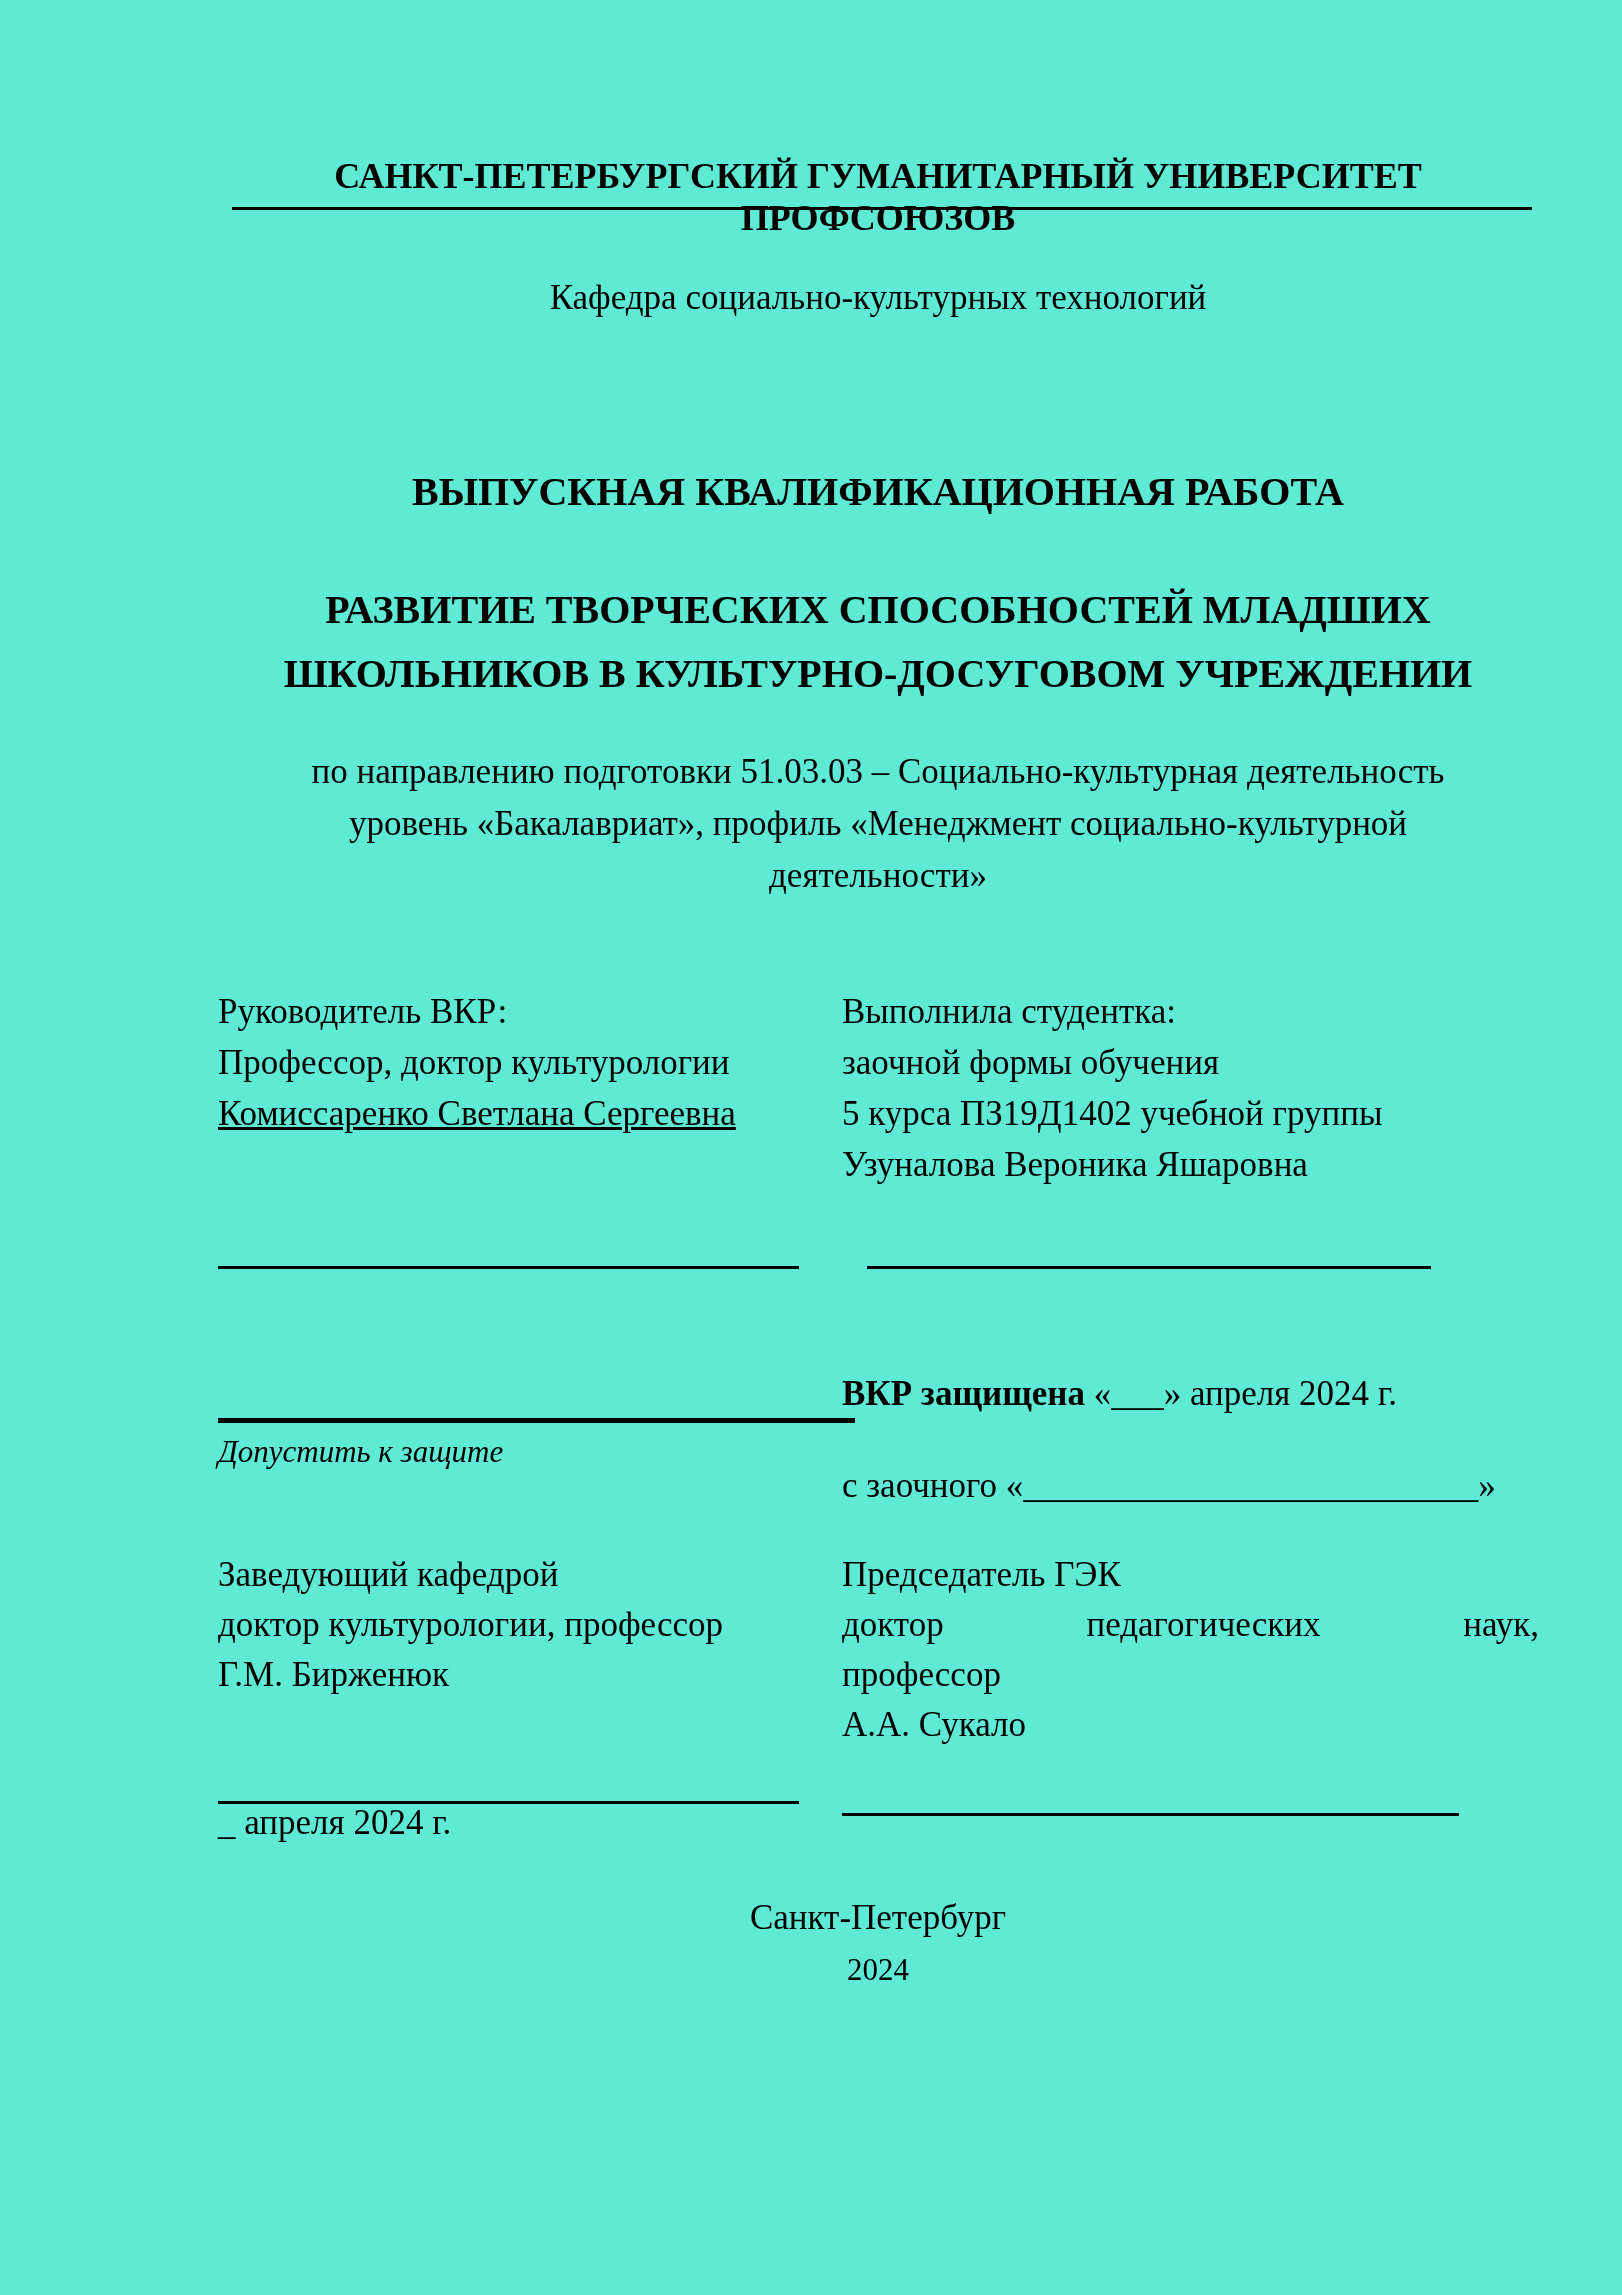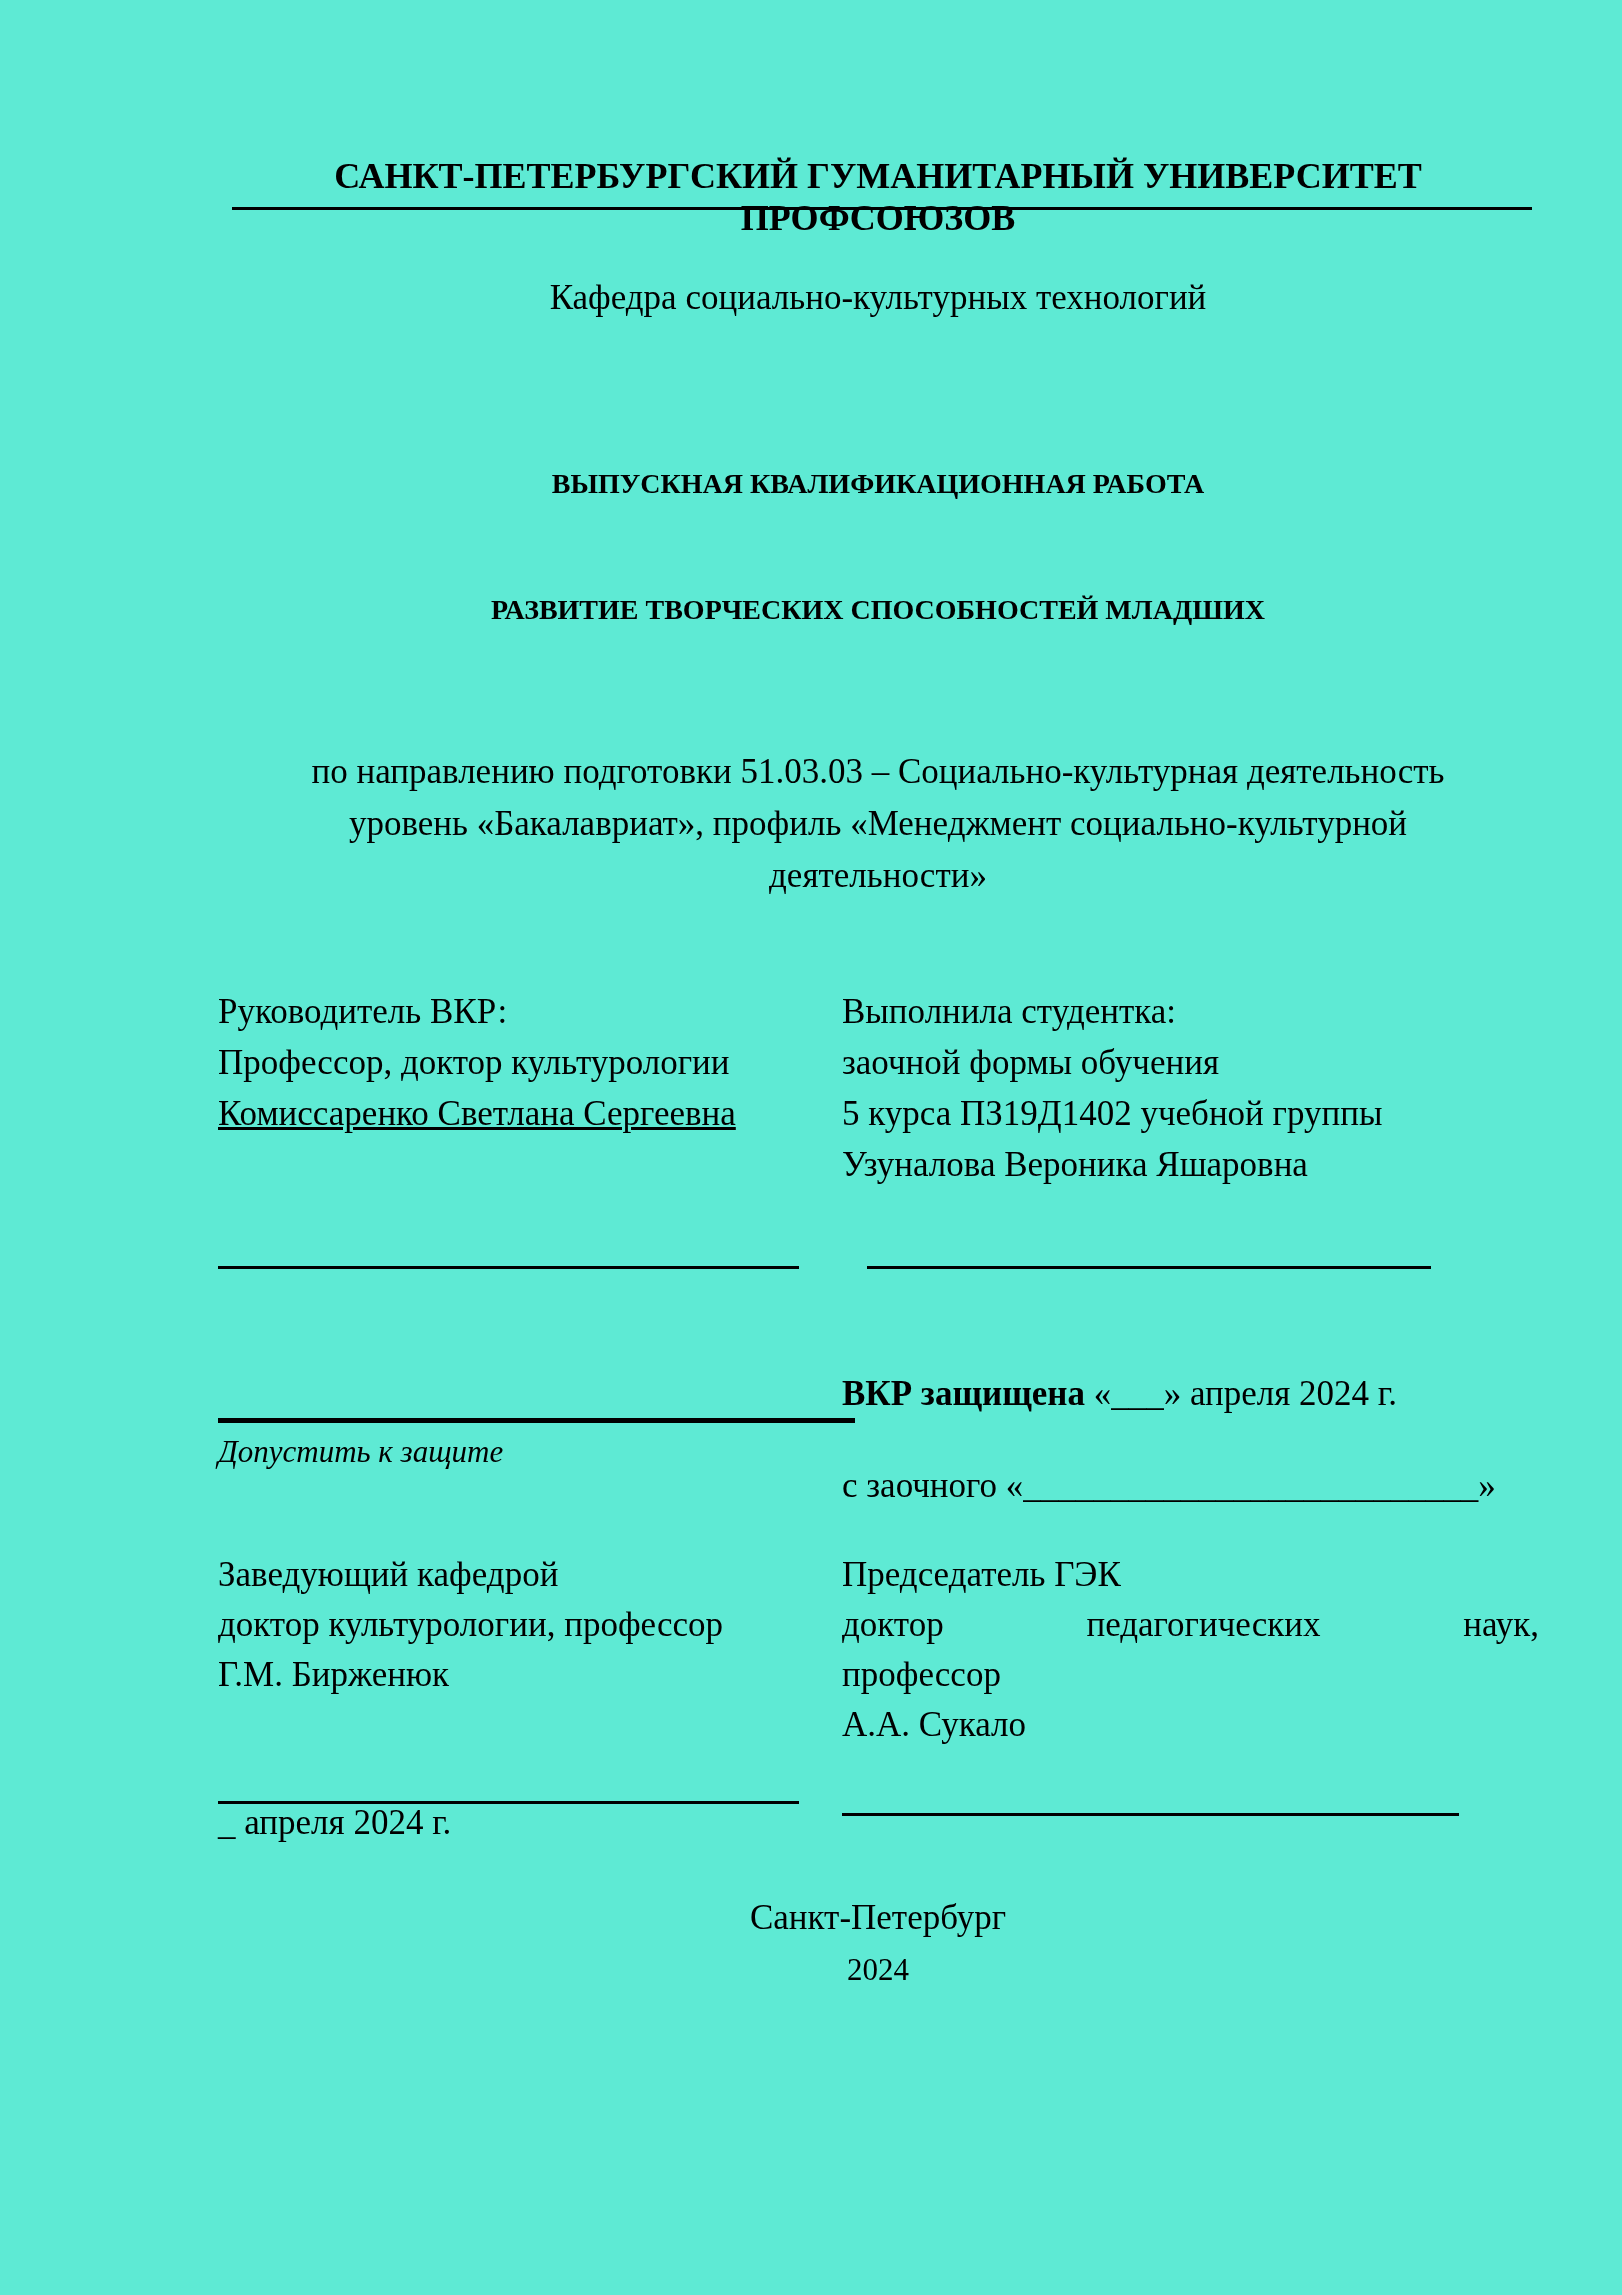--- a/index.html
+++ b/index.html
@@ -18,21 +18,21 @@
   }
   .abs { position: absolute; }
   .centered {
     position: absolute;
     left: 218px;
     width: 1320px;
     text-align: center;
   }
   .fs44 { font-size: 35px; }
   .fs46 { font-size: 36px; }
-  .fs48 { font-size: 28px; }
+  .fs48 { font-size: 40px; }
   .fs40 { font-size: 31px; }
   .bold { font-weight: bold; }
   .italic { font-style: italic; }
   .lh65 { line-height: 51px; }
   .lh64 { line-height: 50px; }
   .lh82 { line-height: 64px; }
   .lh66 { line-height: 52px; }
   .left-col {
     position: absolute;
     left: 218px;
@@ -72,20 +72,21 @@
 <div class="page">
 
   <div class="centered bold fs46" style="top: 155px;">САНКТ-ПЕТЕРБУРГСКИЙ ГУМАНИТАРНЫЙ УНИВЕРСИТЕТ ПРОФСОЮЗОВ</div>
   <div class="rule" style="left: 232px; top: 207px; width: 1300px;"></div>
   <div class="centered fs44" style="top: 278px;">Кафедра социально-культурных технологий</div>
 
   <div class="centered bold fs48" style="top: 468px;">ВЫПУСКНАЯ КВАЛИФИКАЦИОННАЯ РАБОТА</div>
 
   <div class="centered bold fs48 lh82" style="top: 578px;">
     <div>РАЗВИТИЕ ТВОРЧЕСКИХ СПОСОБНОСТЕЙ МЛАДШИХ</div>
+    <div>ШКОЛЬНИКОВ В КУЛЬТУРНО-ДОСУГОВОМ УЧРЕЖДЕНИИ</div>
   </div>
 
   <div class="centered fs44 lh66" style="top: 746px;">
     <div>по направлению подготовки 51.03.03 – Социально-культурная деятельность</div>
     <div>уровень «Бакалавриат», профиль «Менеджмент социально-культурной</div>
     <div>деятельности»</div>
   </div>
 
   <div class="left-col fs44 lh65" style="top: 986px;">
     <div>Руководитель ВКР:</div>

